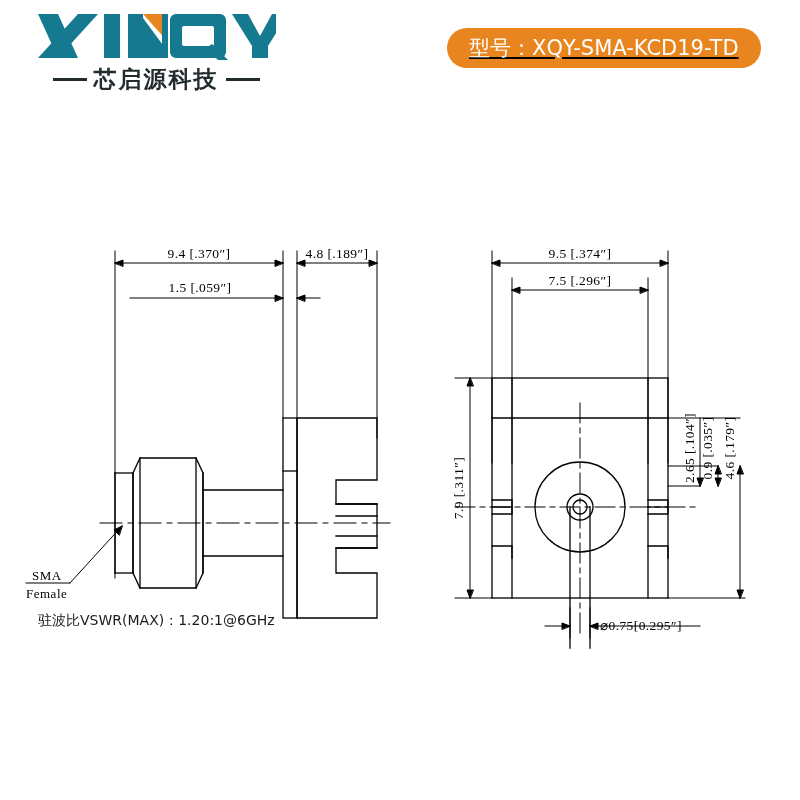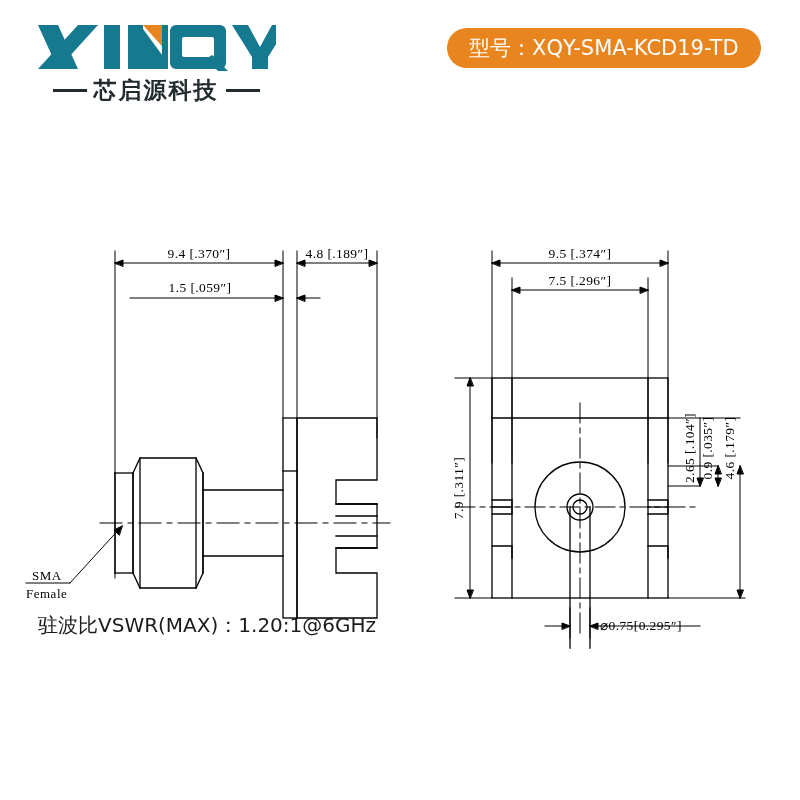--- a/index.html
+++ b/index.html
@@ -20,21 +20,21 @@
   .header {
     position: absolute;
     left: 0; top: 0;
     width: 800px;
     height: 130px;
   }
 
   .logo-block {
     position: absolute;
     left: 36px;
-    top: 23px;
+    top: 12px;
     width: 240px;
     height: 82px;
   }
   .logo-mark {
     position: absolute;
     left: 0; top: 0;
     width: 240px;
     height: 48px;
   }
   .logo-sub {
@@ -67,20 +67,21 @@
     position: absolute;
     left: 447px;
     top: 28px;
     height: 40px;
     padding: 0 22px;
     background: #e8851e;
     border-radius: 20px;
     display: flex;
     align-items: center;
     box-sizing: border-box;
+    text-decoration: underline;
   }
   .model-badge-text {
     color: #ffffff;
     font-size: 21px;
     font-family: "DejaVu Sans", sans-serif;
     white-space: nowrap;
     line-height: 1;
   }
   .model-note {
     position: absolute;
@@ -102,21 +103,21 @@
   }
   .drawing-svg {
     display: block;
   }
 
   
   .spec-line {
     position: absolute;
     left: 38px;
     top: 612px;
-    font-size: 20px;
+    font-size: 14px;
     font-family: "DejaVu Sans", sans-serif;
     color: #1b1b1b;
     white-space: nowrap;
   }
 
   svg text {
     font-family: "Liberation Serif", serif;
     fill: #000000;
   }
   .dim-text {

